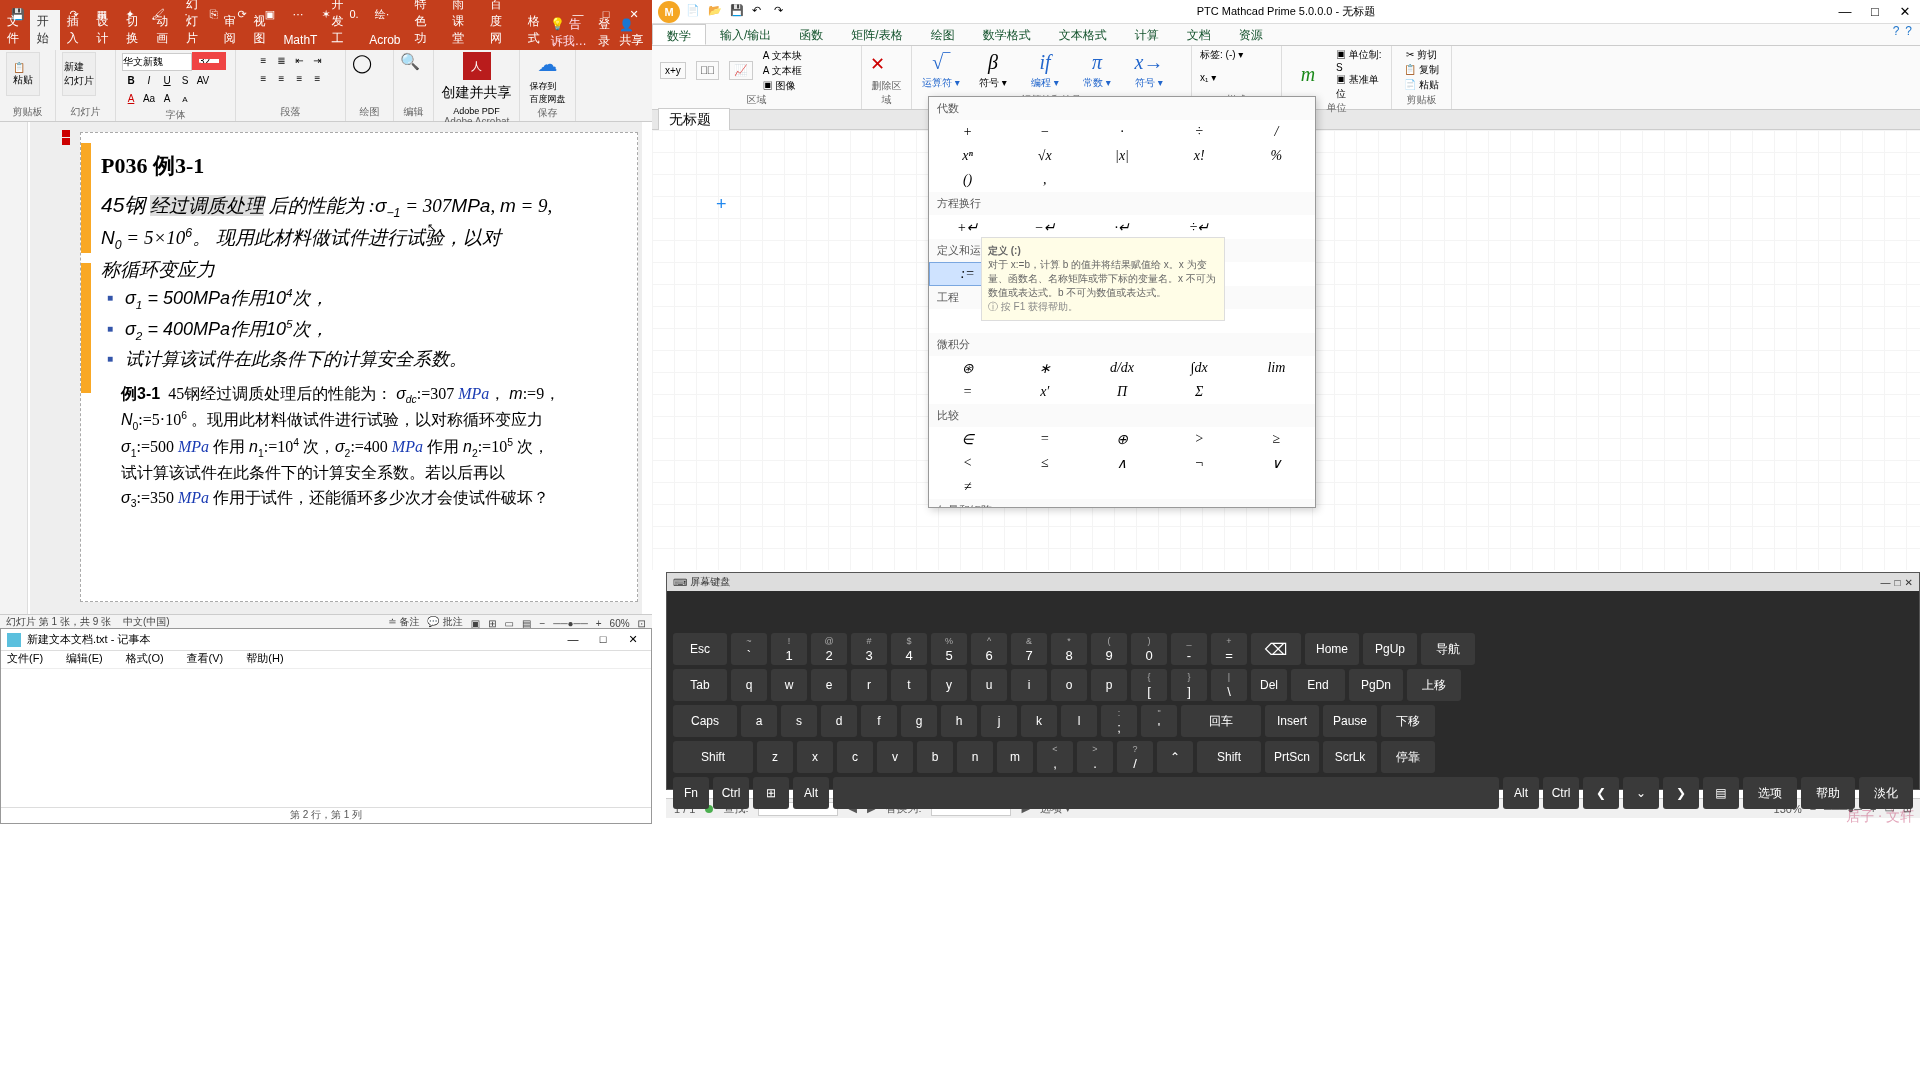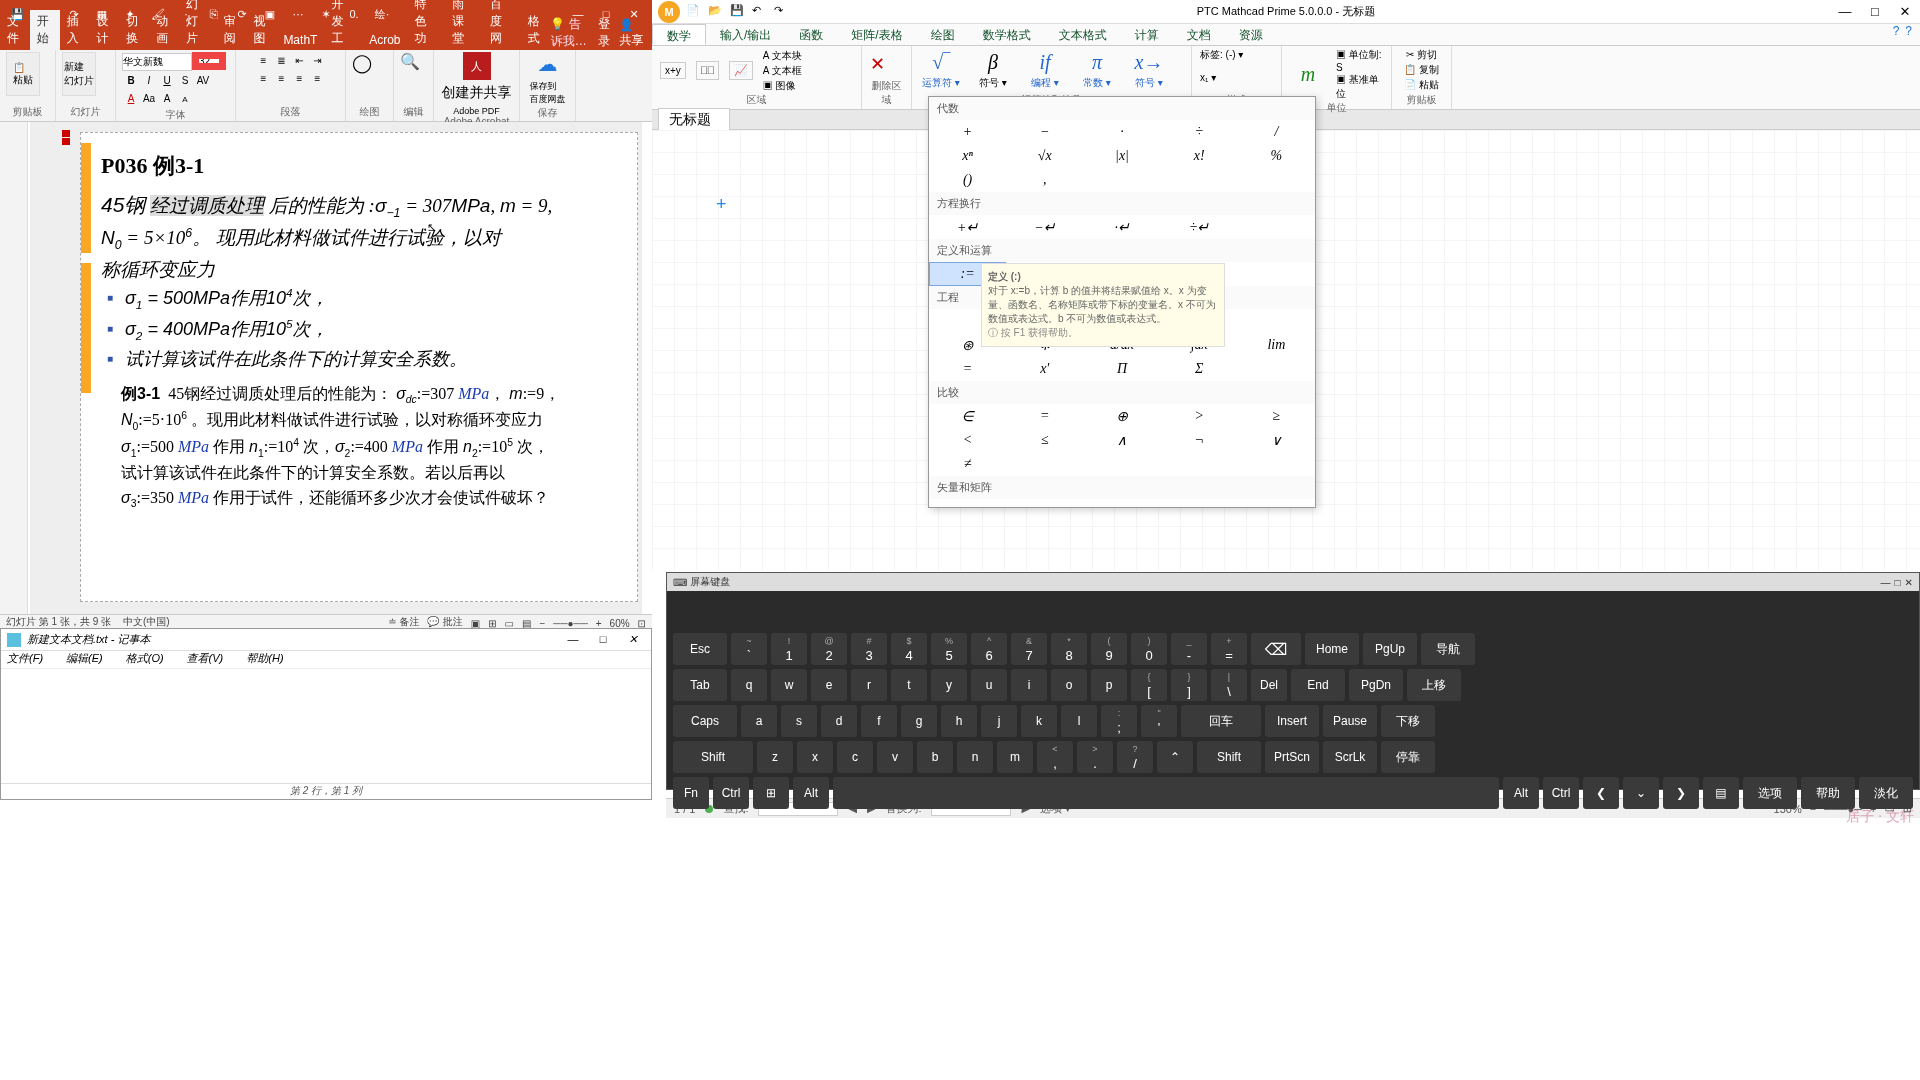--- a/index.html
+++ b/index.html
@@ -35,21 +35,21 @@
 .slide .example { font-size: 16px; line-height: 1.55; margin-top: 8px; padding-left: 20px; font-family: "Times New Roman", SimSun; }
 .slide sup { font-size: 0.65em; }
 .slide sub { font-size: 0.65em; }
 .mpa { font-style: italic; color: #1a3bb3; font-family: "Times New Roman"; }
 
 .ppt-status { position: absolute; bottom: 0; left: 0; right: 0; height: 14px; background: #f3f3f3; border-top: 1px solid #ccc; font-size: 10px; display: flex; align-items: center; padding: 0 6px; color: #444; gap: 12px; }
 .ppt-status .right { margin-left: auto; display: flex; gap: 8px; align-items: flex-end; }
 .ppt-sidebar { position: absolute; left: 0; top: 122px; width: 28px; bottom: 14px; background: #f3f3f3; border-right: 1px solid #ddd; }
 
 
-.notepad { position: absolute; left: 0; top: 628px; width: 652px; height: 172px; background: #fff; border: 1px solid #999; font-style: italic; }
+.notepad { position: absolute; left: 0; top: 628px; width: 652px; height: 196px; background: #fff; border: 1px solid #999; }
 .notepad .np-title { height: 22px; background: #fff; border-bottom: 1px solid #ddd; display: flex; align-items: center; font-size: 11px; padding: 0 6px; }
 .notepad .np-title .icon { width: 14px; height: 14px; background: #5bc0de; margin-right: 6px; }
 .notepad .np-title .winbtns { margin-left: auto; display: flex; gap: 6px; }
 .notepad .np-title .winbtns span { width: 24px; text-align: center; }
 .notepad .np-menu { height: 18px; font-size: 11px; display: flex; gap: 23px; padding: 0 6px; border-bottom: 1px solid #eee; }
 .notepad .np-body { flex: 1; }
 .notepad .np-status { position: absolute; bottom: 0; left: 0; right: 0; height: 16px; border-top: 1px solid #ddd; font-size: 10px; text-align: center; color: #555; }
 
 
 .mathcad { position: absolute; left: 652px; top: 0; right: 0; height: 570px; background: #fff; }
@@ -75,21 +75,21 @@
 .mc-doctab { height: 20px; background: #e8e8e8; border-bottom: 1px solid #ccc; display: flex; align-items: center; padding-left: 6px; font-size: 14px; }
 .mc-doctab .dt { background: #fff; border: 1px solid #ccc; border-bottom: none; padding: 2px 18px 2px 10px; }
 .mc-canvas { position: absolute; top: 130px; left: 0; right: 0; bottom: 0; background: #fff; background-image: linear-gradient(#f4f4f4 1px, transparent 1px), linear-gradient(90deg, #f4f4f4 1px, transparent 1px); background-size: 22px 22px; }
 .mc-canvas .cursor { position: absolute; left: 64px; top: 64px; color: #2288ee; font-size: 18px; }
 
 
 .op-popup { position: absolute; left: 928px; top: 96px; width: 388px; height: 412px; background: #fff; border: 1px solid #999; box-shadow: 2px 2px 8px rgba(0,0,0,0.2); font-size: 12px; overflow: hidden; }
 .op-popup .sect { padding: 4px 8px; color: #555; font-size: 11px; background: #fafafa; }
 .op-popup .grid { display: grid; grid-template-columns: repeat(5, 1fr); }
 .op-popup .cell { height: 24px; display: flex; align-items: center; justify-content: center; font-family: "Times New Roman"; font-size: 14px; font-style: italic; cursor: pointer; }
-.op-popup .tooltip { position: absolute; left: 52px; top: 166px; width: 244px; background: #fffde7; border: 1px solid #ddd; padding: 6px; font-size: 10px; color: #666; line-height: 1.4; z-index: 5; }
+.op-popup .tooltip { position: absolute; left: 52px; top: 140px; width: 244px; background: #fffde7; border: 1px solid #ddd; padding: 6px; font-size: 10px; color: #666; line-height: 1.4; z-index: 5; }
 .op-popup .cell.highlight { background: #cfe3ff; border: 1px solid #7aa7e0; }
 
 
 .osk { position: absolute; left: 666px; top: 572px; right: 0; height: 218px; background: #2b2b2b; border: 1px solid #555; }
 .osk-title { height: 18px; background: #ddd; display: flex; align-items: center; font-size: 10px; padding: 0 6px; color: #333; }
 .osk-title .winbtns { margin-left: auto; display: flex; gap: 4px; }
 .osk-body { padding: 6px; margin-top: 36px; }
 .osk-row { display: flex; gap: 4px; margin-bottom: 4px; }
 .key { background: #3a3a3a; color: #fff; height: 32px; border-radius: 3px; display: flex; align-items: center; justify-content: center; font-size: 12px; min-width: 36px; flex-shrink: 0; }
 .key.wide { min-width: 54px; }
@@ -421,20 +421,21 @@
       <div class="cell"></div>
     </div>
   <div class="sect">工程</div>
   <div class="grid" id="eng-grid">
       <div class="cell"></div>
       <div class="cell"></div>
       <div class="cell"></div>
       <div class="cell"></div>
       <div class="cell"></div>
     </div>
+  <div class="sect">微积分</div>
   <div class="grid" id="calc-grid">
       <div class="cell">⊛</div>
       <div class="cell">∗</div>
       <div class="cell">d/dx</div>
       <div class="cell">∫dx</div>
       <div class="cell">lim</div>
       <div class="cell">=</div>
       <div class="cell">x′</div>
       <div class="cell">Π</div>
       <div class="cell">Σ</div>

